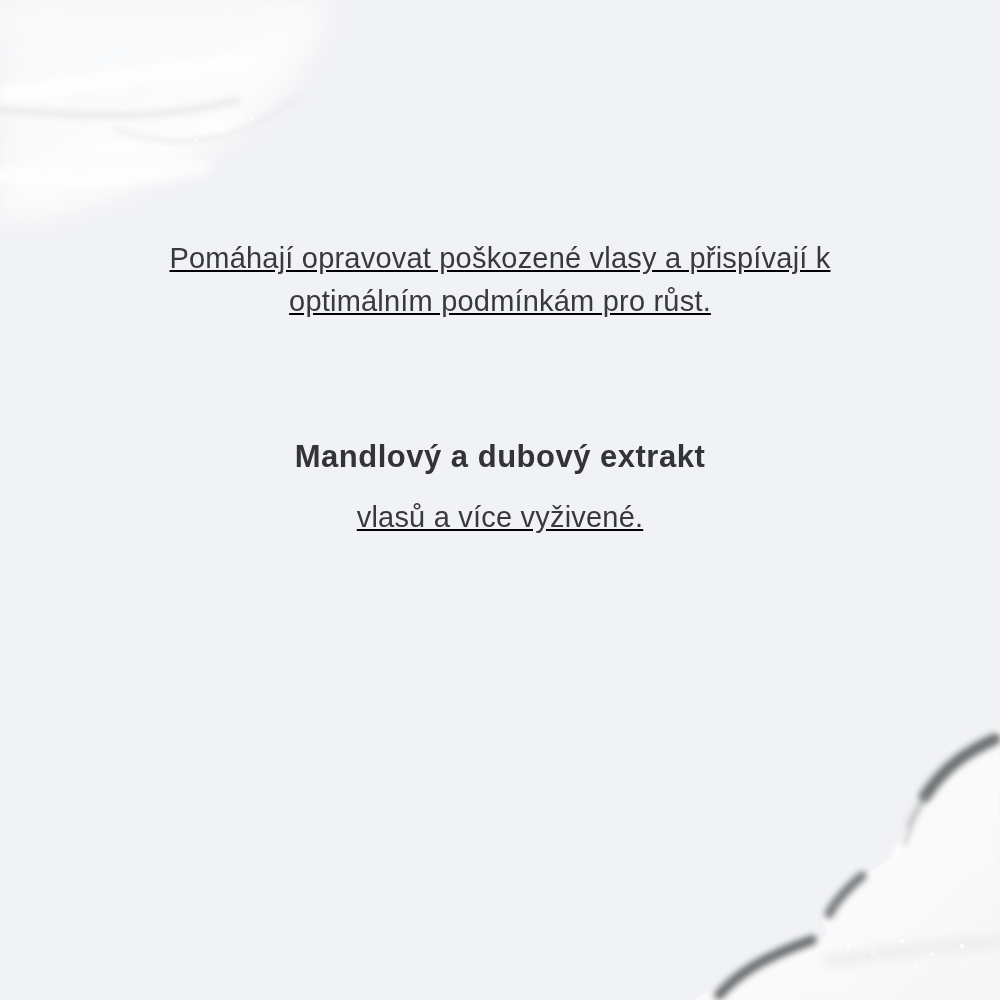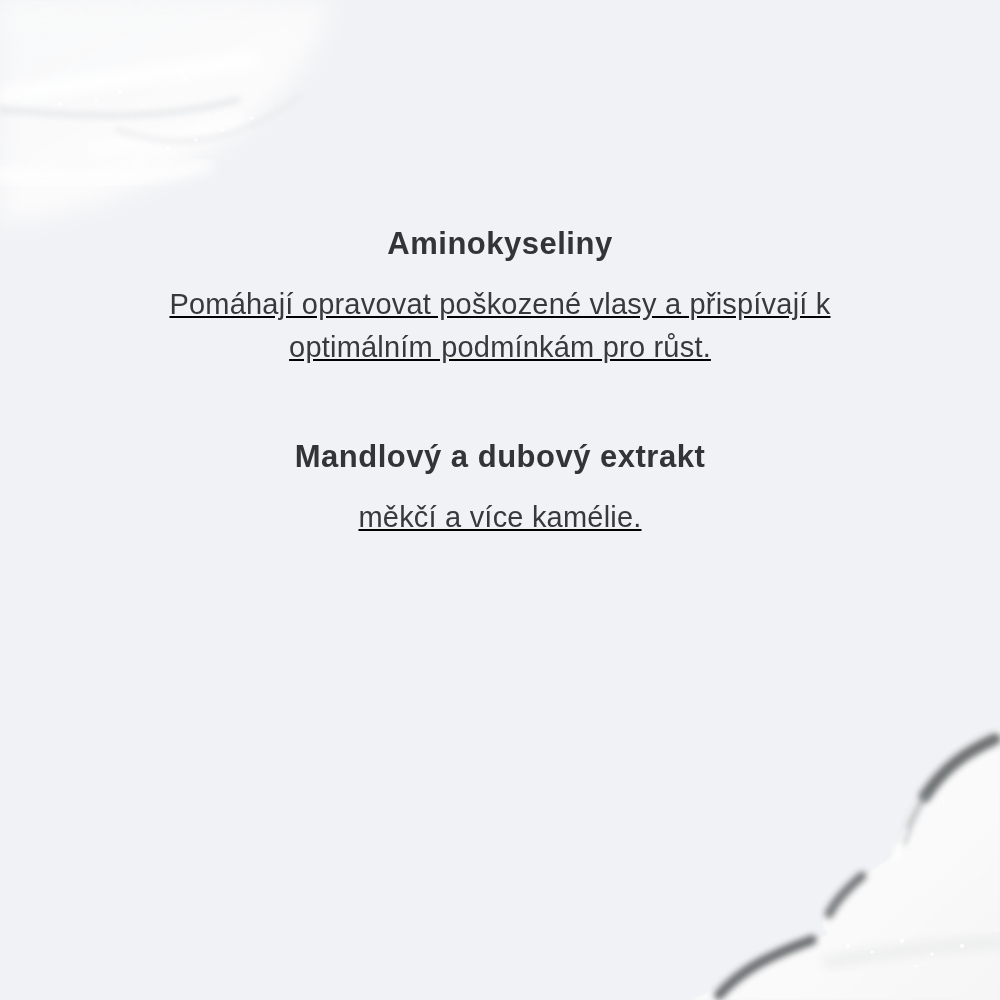--- a/index.html
+++ b/index.html
@@ -130,30 +130,29 @@
           <circle cx="872" cy="952" r="1.6"></circle>
         <circle cx="902" cy="941" r="2.2"></circle>
           <circle cx="932" cy="954" r="1.7"></circle>
         <circle cx="962" cy="946" r="2.1"></circle>
           <circle cx="916" cy="966" r="1.5"></circle>
       </g>
     </g>
   </svg>
 
   <div class="section section-1">
-    <div class="heading">Aminokyseliny</div>
     <div class="body-lines">
       <div class="body-line">Pomáhají opravovat poškozené vlasy a přispívají k</div>
       <div class="body-line">optimálním podmínkám pro růst.</div>
     </div>
   </div>
 
   <div class="section section-2">
     <div class="heading">Mandlový a dubový extrakt</div>
     <div class="body-lines">
-      <div class="body-line">měkčí a více kamélie.</div>
+      <div class="body-line">vlasů a více vyživené.</div>
     </div>
   </div>
 
   <div class="section section-3">
   </div>
 
 </div>
 
 </body></html>

